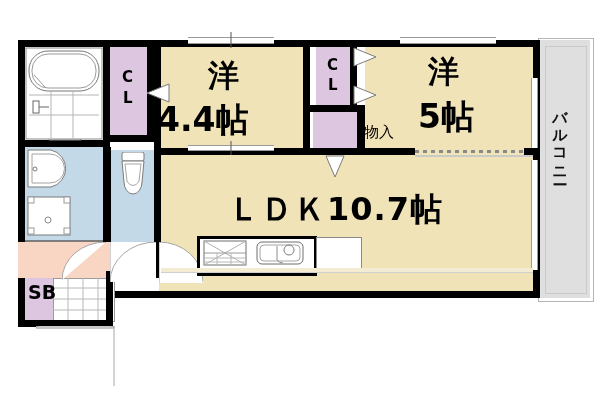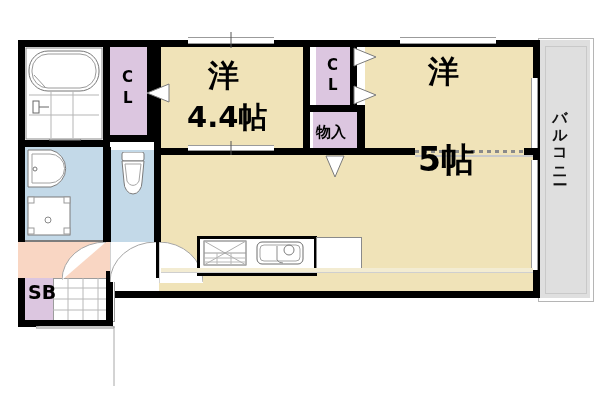--- a/index.html
+++ b/index.html
@@ -16,21 +16,21 @@
   .white{background:#ffffff;}
   
   .wall{background:#000000;}
   
   .lbl{position:absolute;color:#000;font-weight:700;line-height:1;
        white-space:nowrap;}
   .lbl-room{font-size:27px;letter-spacing:0px;}
   .lbl-num{font-size:30px;}
   .lbl-ldk{font-size:31px;letter-spacing:1px;}
   .lbl-cl{font-size:15px;font-weight:600;}
-  .lbl-small{font-size:14px;font-weight:700;}
+  .lbl-small{font-size:14px;font-weight:400;margin-left:48px;}
   .lbl-sb{font-size:19px;font-weight:700;}
   .vert{writing-mode:vertical-rl;text-orientation:upright;
         font-size:15px;font-weight:700;letter-spacing:2px;color:#111;}
   
   #wm{position:absolute;left:150px;top:272px;width:300px;height:62px;
       font-size:56px;font-weight:900;color:#f1f1f1;letter-spacing:2px;
       line-height:62px;white-space:nowrap;user-select:none;}
   
   .win{position:absolute;background:#ffffff;border-top:1px solid #9b9b9b;
        border-bottom:1px solid #9b9b9b;}
@@ -238,20 +238,21 @@
     <circle cx="34" cy="10" r="5" fill="none" stroke="#7d7d7d" stroke-width="1"></circle>
     <line x1="22" y1="6" x2="22" y2="20" stroke="#8d8d8d" stroke-width="1"></line>
     <path d="M22 20 q2 3 6 3" fill="none" stroke="#8d8d8d" stroke-width="1"></path>
   </svg>
 
   <div class="abs" style="left:316px;top:237px;width:44px;height:32px;background:#ffffff;border:1px solid #8a8a8a;"></div>
 
   <div class="abs" style="left:161px;top:268px;width:372px;height:4px;background:#f3ecd2;border-bottom:1px solid #cfcfcf;"></div>
 
   <div class="lbl lbl-room" style="left:208px;top:60px;font-size:31px;">洋</div>
-  <div class="lbl lbl-num" style="left:187px;top:103px;font-size:29px;">4.4帖</div>
+  <div class="lbl lbl-num" style="left:157px;top:103px;font-size:33px;">4.4帖</div>
 
   <div class="lbl lbl-room" style="left:428px;top:56px;font-size:31px;">洋</div>
-  <div class="lbl lbl-num" style="left:418px;top:100px;font-size:33px;margin-top:43px;">5帖</div>
-
+  <div class="lbl lbl-num" style="left:418px;top:100px;font-size:33px;">5帖</div>
+
+  <div class="lbl lbl-ldk" style="left:228px;top:193px;font-size:32px;">ＬＤＫ10.7帖</div>
 
 
 </div>
 
 </body></html>

